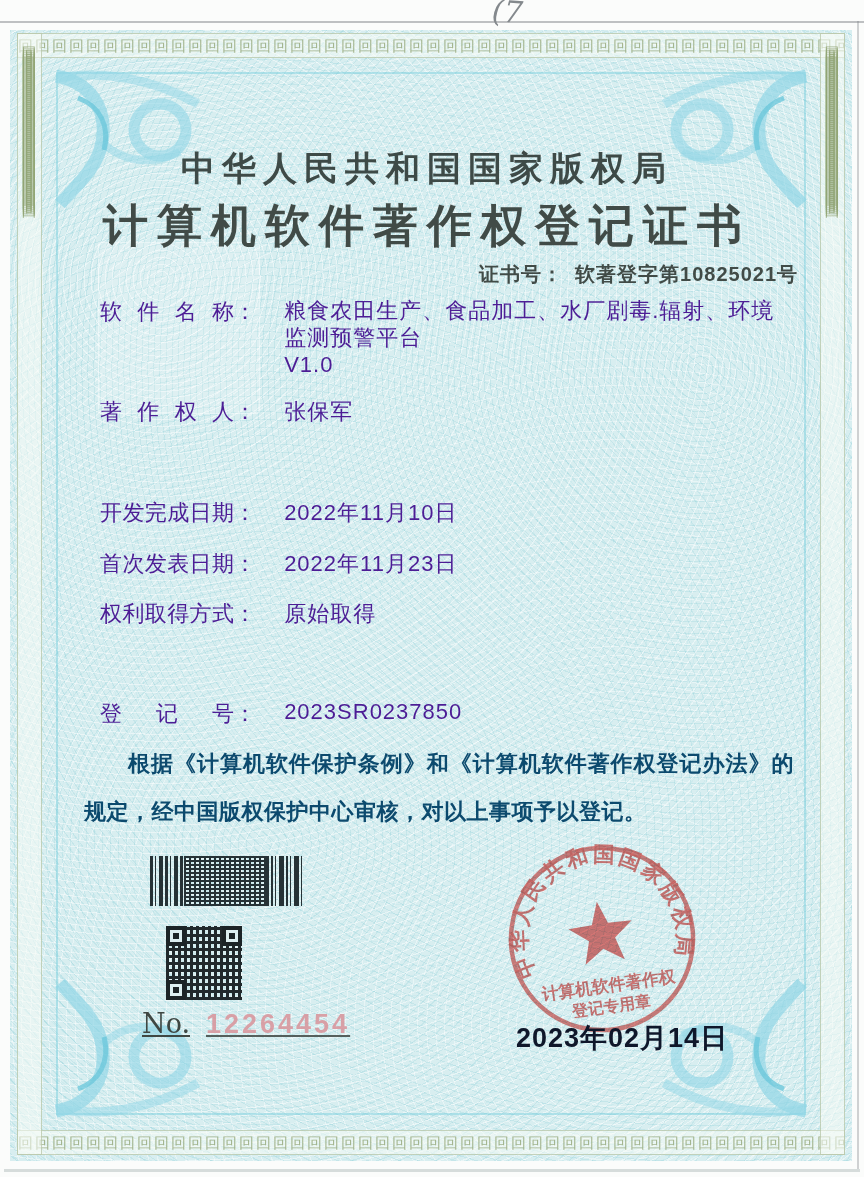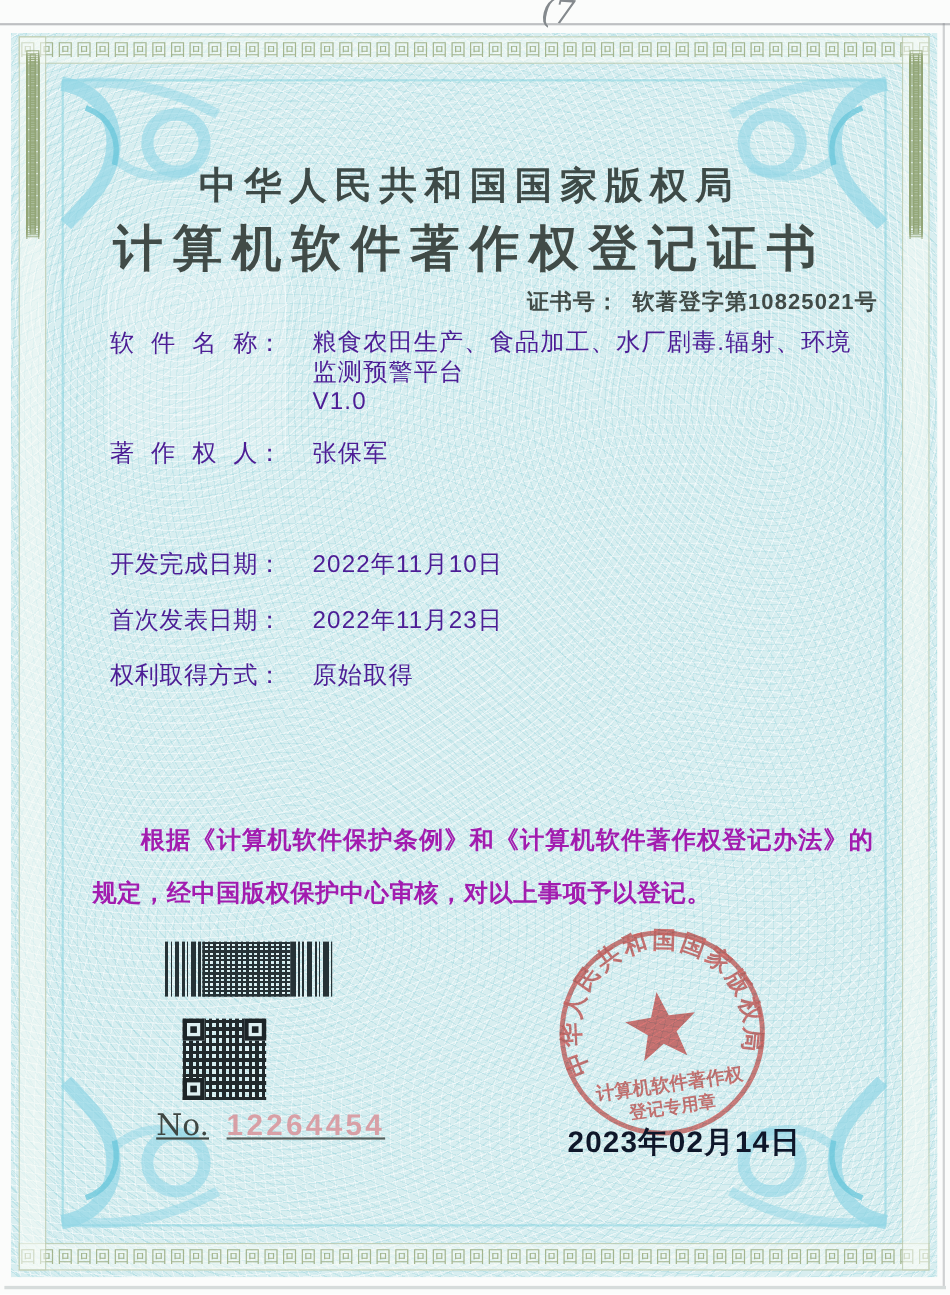--- a/index.html
+++ b/index.html
@@ -53,21 +53,21 @@
   .cert-no{right:66px;top:261px;font-size:20px;font-weight:bold;color:#414b47;letter-spacing:1px;}
   .cert-no .v{margin-left:12px;}
 
   .row{left:100px;font-size:22px;font-weight:normal;color:#4c1d95;}
   .row-label{display:inline-block;width:134px;text-align:justify;text-align-last:justify;vertical-align:top;}
   .row-colon{display:inline-block;vertical-align:top;}
   .row-value{display:inline-block;margin-left:22px;vertical-align:top;letter-spacing:1px;}
   .sw-value{width:512px;line-height:27px;}
   .sw-version{margin-top:0px;}
 
-  .statement{left:84px;right:70px;top:740px;font-size:22px;font-weight:bold;color:#a21caf;
+  .statement{left:84px;right:70px;top:740px;font-size:22px;font-weight:bold;color:#0c4a6e;
     line-height:48px;text-indent:2em;text-align:justify;letter-spacing:.5px;}
 
   
   .barcode{left:150px;top:856px;width:152px;height:50px;display:flex;}
   .bc-left{width:34px;height:100%;
     background:repeating-linear-gradient(90deg,#263236 0 3px,transparent 3px 5px,#263236 5px 6px,transparent 6px 9px,#263236 9px 13px,transparent 13px 15px);}
   .bc-mid{width:80px;height:100%;
     background-image:repeating-linear-gradient(0deg,#263236 0 2px,transparent 2px 4px),
                      repeating-linear-gradient(90deg,#263236 0 2px,transparent 2px 5px);}
   .bc-right{width:38px;height:100%;
@@ -169,20 +169,24 @@
     <span class="row-label">开发完成日期</span><span class="row-colon">：</span>
     <span class="row-value">2022年11月10日</span>
   </div>
   <div class="abs row" style="top:549px">
     <span class="row-label">首次发表日期</span><span class="row-colon">：</span>
     <span class="row-value">2022年11月23日</span>
   </div>
   <div class="abs row" style="top:599px">
     <span class="row-label">权利取得方式</span><span class="row-colon">：</span>
     <span class="row-value">原始取得</span>
+  </div>
+  <div class="abs row" style="top:699px">
+    <span class="row-label">登记号</span><span class="row-colon">：</span>
+    <span class="row-value">2023SR0237850</span>
   </div>
 
   <div class="abs statement">根据《计算机软件保护条例》和《计算机软件著作权登记办法》的规定，经中国版权保护中心审核，对以上事项予以登记。</div>
 
   <div class="abs barcode">
     <div class="bc-left"></div>
     <div class="bc-mid"></div>
     <div class="bc-right"></div>
   </div>
   <div class="abs qr">

